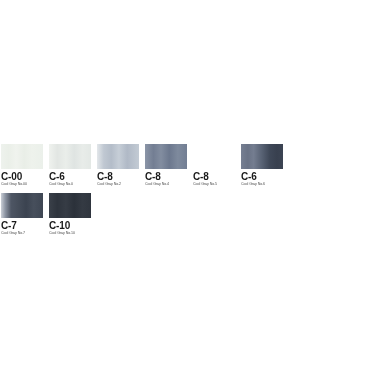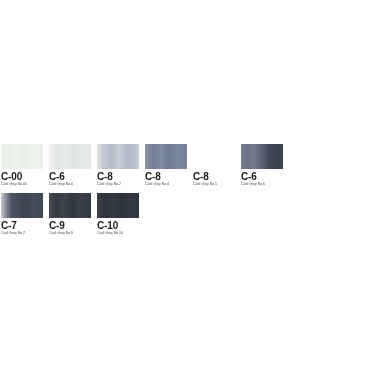--- a/index.html
+++ b/index.html
@@ -112,24 +112,19 @@
           <span class="swatch-desc">Cool Gray No.6</span>
         </div>
       </div>
     <div class="swatch-row">
         <div class="swatch-cell">
           <div class="swatch-chip" style="background: linear-gradient(90deg, rgb(201, 206, 214) 0%, rgb(141, 149, 163) 10%, rgb(78, 86, 100) 24%, rgb(69, 77, 90) 42%, rgb(59, 67, 80) 60%, rgb(71, 79, 92) 78%, rgb(62, 70, 83) 100%);"></div>
           <span class="swatch-code">C-7</span>
           <span class="swatch-desc">Cool Gray No.7</span>
         </div>
         <div class="swatch-cell">
-          <div class="swatch-chip" style="background: linear-gradient(90deg, rgb(67, 74, 85) 0%, rgb(52, 59, 69) 18%, rgb(61, 68, 78) 36%, rgb(47, 54, 64) 56%, rgb(58, 65, 73) 76%, rgb(51, 58, 67) 100%);"></div>
-          <span class="swatch-code">C-9</span>
-          <span class="swatch-desc">Cool Gray No.9</span>
-        </div>
-        <div class="swatch-cell">
           <div class="swatch-chip" style="background: linear-gradient(90deg, rgb(58, 64, 73) 0%, rgb(46, 52, 61) 20%, rgb(54, 60, 69) 40%, rgb(43, 49, 58) 60%, rgb(52, 58, 67) 80%, rgb(47, 53, 62) 100%);"></div>
           <span class="swatch-code">C-10</span>
           <span class="swatch-desc">Cool Gray No.10</span>
         </div>
       </div>
   </div>
 </div>
 
 </body></html>

